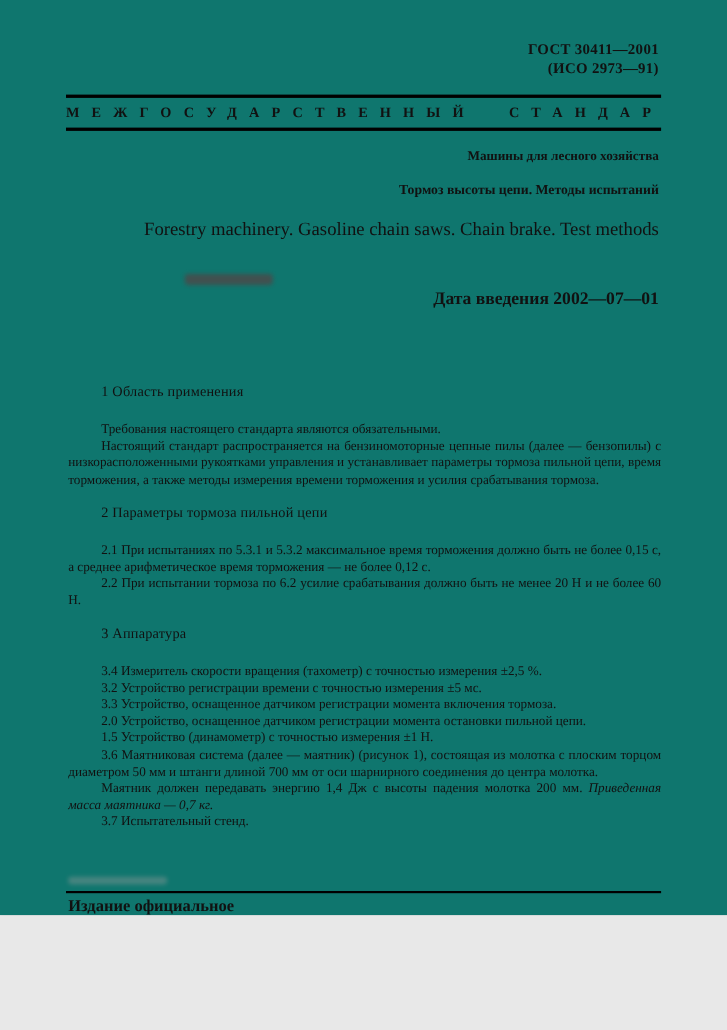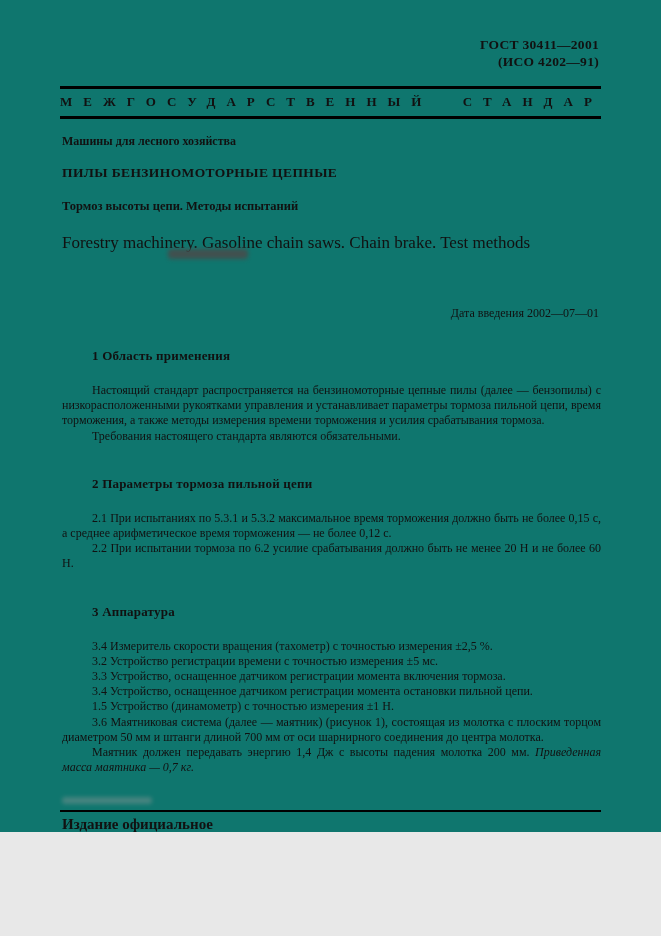--- a/index.html
+++ b/index.html
@@ -23,46 +23,46 @@
   .banner{
     position:absolute;top:86px;left:60px;right:60px;
     border-top:3px solid #000;border-bottom:3px solid #000;
     padding:5px 0 6px;
     text-align:center;white-space:nowrap;
     font-weight:bold;font-size:13px;
     letter-spacing:11px;word-spacing:16px;
     overflow:hidden;
   }
   
-  .title-block{position:absolute;top:134px;left:62px;right:62px;text-align:left;}
+  .title-block{position:absolute;top:134px;left:62px;right:62px;text-align:right;}
   .title-category{font-weight:bold;font-size:12px;margin:0 0 16px;}
   .title-main{font-weight:bold;font-size:13.5px;letter-spacing:.4px;margin:0 0 18px;}
   .title-sub{font-weight:bold;font-size:12.5px;margin:0 0 19px;}
   .title-eng{font-size:17px;margin:0;}
   
   .smudge-top{
     position:absolute;top:249px;left:168px;width:80px;height:10px;
     background:#4a4a4a;filter:blur(2px);border-radius:3px;opacity:.85;
   }
   .smudge-bottom{
     position:absolute;top:797px;left:62px;width:90px;height:7px;
     background:#9a9a9a;filter:blur(2px);border-radius:3px;opacity:.4;
   }
   .date-line{
     position:absolute;top:263px;right:62px;
-    font-weight:normal;font-size:12px;margin-top:43px;
+    font-weight:bold;font-size:16px;
   }
   
   .content{position:absolute;top:348px;left:62px;right:60px;}
   .section h2{
-    font-size:13px;font-weight:bold;
+    font-size:13px;font-weight:normal;
     margin:0 0 19px 30px;letter-spacing:.2px;
   }
   .section{margin:0;}
-  .section + .section{margin-top:32px;}
+  .section + .section{margin-top:14px;}
   .section p{
     margin:0;font-size:12px;line-height:15.2px;
     text-indent:30px;text-align:justify;
   }
   .section p em{font-style:italic;}
   
   .footer-rule{
     position:absolute;top:810px;left:60px;right:60px;
     border-top:2px solid #000;
   }
@@ -75,59 +75,59 @@
     font-size:12px;
   }
 </style>
 </head>
 <body>
 
 <div class="page">
 
   <div class="doc-num">
     <div>ГОСТ 30411—2001</div>
-    <div>(ИСО 4202—91)</div>
+    <div>(ИСО 2973—91)</div>
   </div>
 
   <div class="banner">МЕЖГОСУДАРСТВЕННЫЙ СТАНДАРТ</div>
 
   <div class="title-block">
     <p class="title-category">Машины для лесного хозяйства</p>
-    <p class="title-main">ПИЛЫ БЕНЗИНОМОТОРНЫЕ ЦЕПНЫЕ</p>
     <p class="title-sub">Тормоз высоты цепи. Методы испытаний</p>
     <p class="title-eng">Forestry machinery. Gasoline chain saws. Chain brake. Test methods</p>
   </div>
 
   <div class="smudge-top"></div>
 
   <div class="date-line">Дата введения 2002—07—01</div>
 
   <div class="content">
 
     <div class="section">
       <h2>1  Область применения</h2>
+      <p>Требования настоящего стандарта являются обязательными.</p>
       <p>Настоящий стандарт распространяется на бензиномоторные цепные пилы (далее — бензопилы) с низкорасположенными рукоятками управления и устанавливает параметры тормоза пильной цепи, время торможения, а также методы измерения времени торможения и усилия срабатывания тормоза.</p>
-      <p>Требования настоящего стандарта являются обязательными.</p>
     </div>
 
     <div class="section">
       <h2>2  Параметры тормоза пильной цепи</h2>
       <p>2.1  При испытаниях по 5.3.1 и 5.3.2 максимальное время торможения должно быть не более 0,15 с, а среднее арифметическое время торможения — не более 0,12 с.</p>
       <p>2.2  При испытании тормоза по 6.2 усилие срабатывания должно быть не менее 20 Н и не более 60 Н.</p>
     </div>
 
     <div class="section">
       <h2>3  Аппаратура</h2>
       <p>3.4  Измеритель скорости вращения (тахометр) с точностью измерения ±2,5 %.</p>
       <p>3.2  Устройство регистрации времени с точностью измерения ±5 мс.</p>
       <p>3.3  Устройство, оснащенное датчиком регистрации момента включения тормоза.</p>
-      <p>3.4  Устройство, оснащенное датчиком регистрации момента остановки пильной цепи.</p>
+      <p>2.0  Устройство, оснащенное датчиком регистрации момента остановки пильной цепи.</p>
       <p>1.5  Устройство (динамометр) с точностью измерения ±1 Н.</p>
       <p>3.6  Маятниковая система (далее — маятник) (рисунок 1), состоящая из молотка с плоским торцом диаметром 50 мм и штанги длиной 700 мм от оси шарнирного соединения до центра молотка.</p>
       <p><span>Маятник должен передавать энергию 1,4 Дж с высоты падения молотка 200 мм. </span><em>Приведенная масса маятника — 0,7 кг.</em></p>
+      <p>3.7  Испытательный стенд.</p>
     </div>
 
   </div>
 
   <div class="smudge-bottom"></div>
   <div class="footer-rule"></div>
   <div class="edition">Издание официальное</div>
   <div class="page-num">1</div>
 
 </div>

